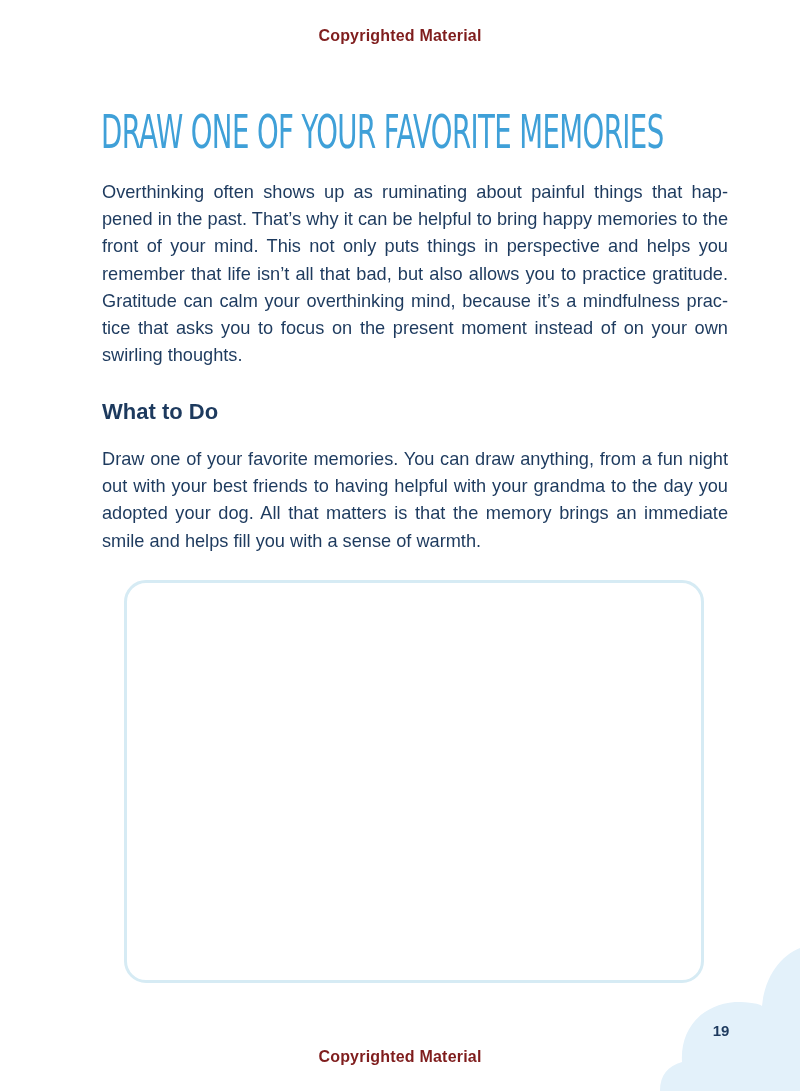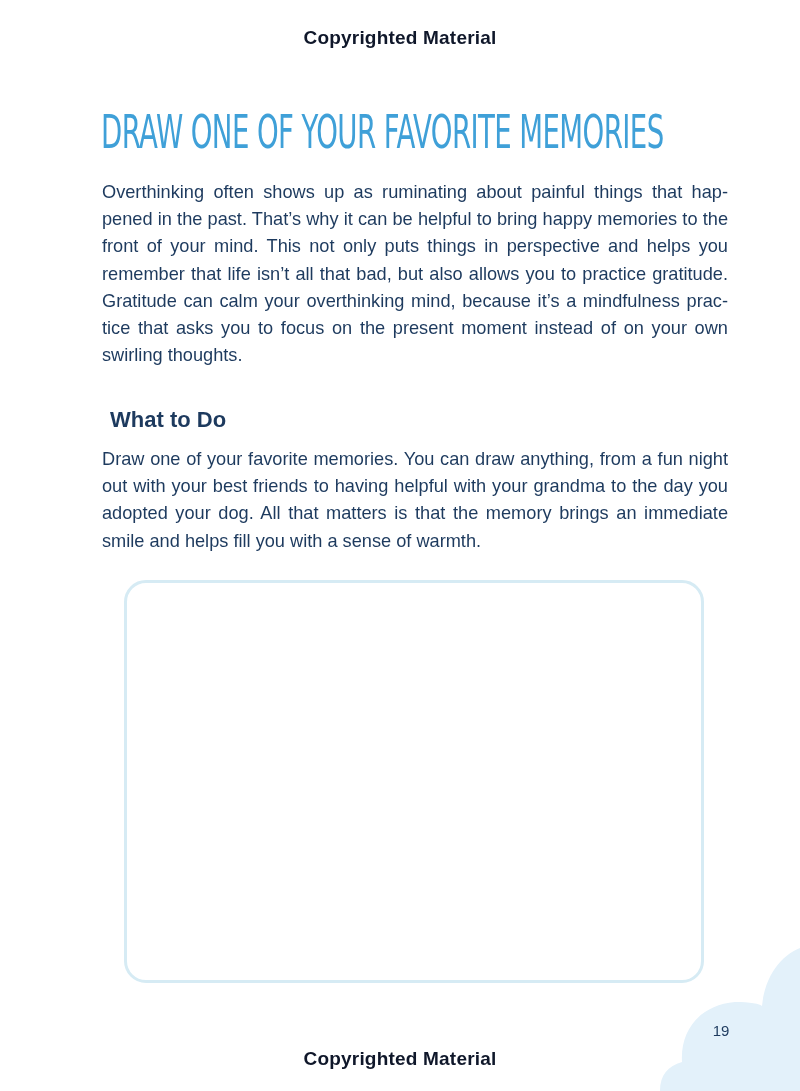--- a/index.html
+++ b/index.html
@@ -14,22 +14,22 @@
       overflow: hidden;
       font-family: "Liberation Sans", sans-serif;
     }
     .watermark {
       position: absolute;
       left: 0;
       width: 800px;
       text-align: center;
       font-family: "Liberation Sans", sans-serif;
       font-weight: bold;
-      font-size: 19px;
-      color: #0f172a;
+      font-size: 16px;
+      color: #7f1d1d;
       letter-spacing: 0.2px;
     }
     .watermark.top { top: 27px; }
     .watermark.bottom { top: 1048px; z-index: 3; }
 
     .title {
       position: absolute;
       left: 101px;
       top: 104px;
       margin: 0;
@@ -57,21 +57,21 @@
       text-align: justify;
       hyphens: manual;
     }
     .intro { top: 179px; }
     .instructions { top: 446px; }
 
     .subheading {
       position: absolute;
       left: 102px;
       top: 396px;
-      margin: 8px;
+      margin: 0;
       font-family: "Liberation Sans", sans-serif;
       font-weight: bold;
       font-size: 22px;
       line-height: 32px;
       color: #1d3a5e;
     }
 
     .drawing-frame {
       position: absolute;
       left: 124px;
@@ -94,21 +94,21 @@
       z-index: 1;
     }
 
     .page-number {
       position: absolute;
       left: 706px;
       top: 1022px;
       width: 30px;
       text-align: center;
       font-family: "Liberation Sans", sans-serif;
-      font-weight: normal;
+      font-weight: bold;
       font-size: 15px;
       color: #1d3a5e;
       z-index: 2;
     }
   </style>
 </head>
 <body>
 
 <div class="watermark top">Copyrighted Material</div>
 

